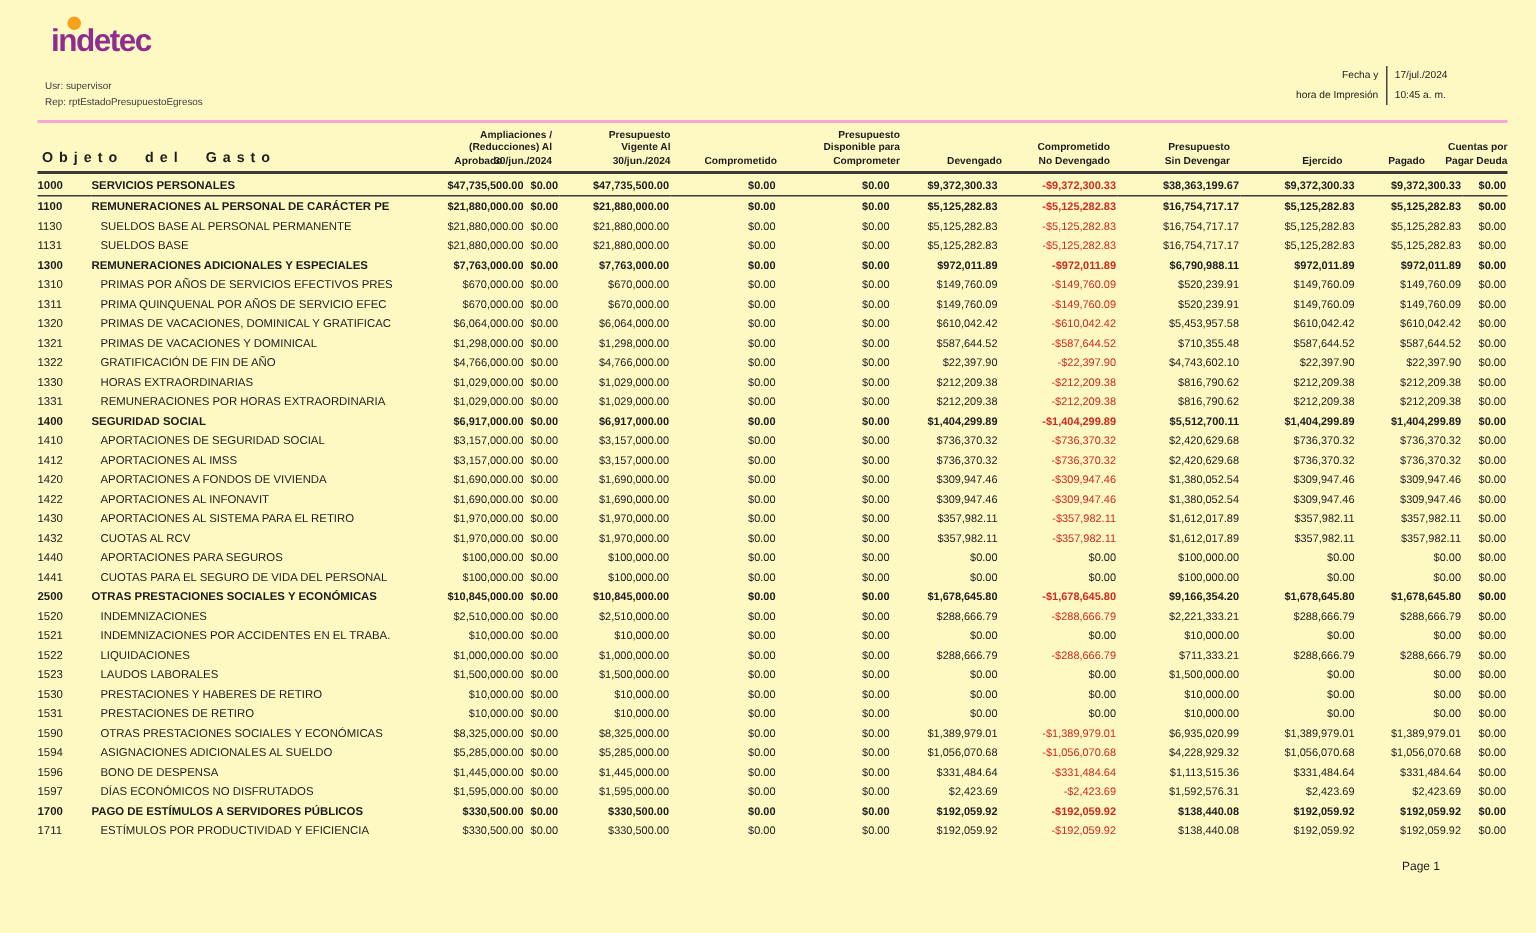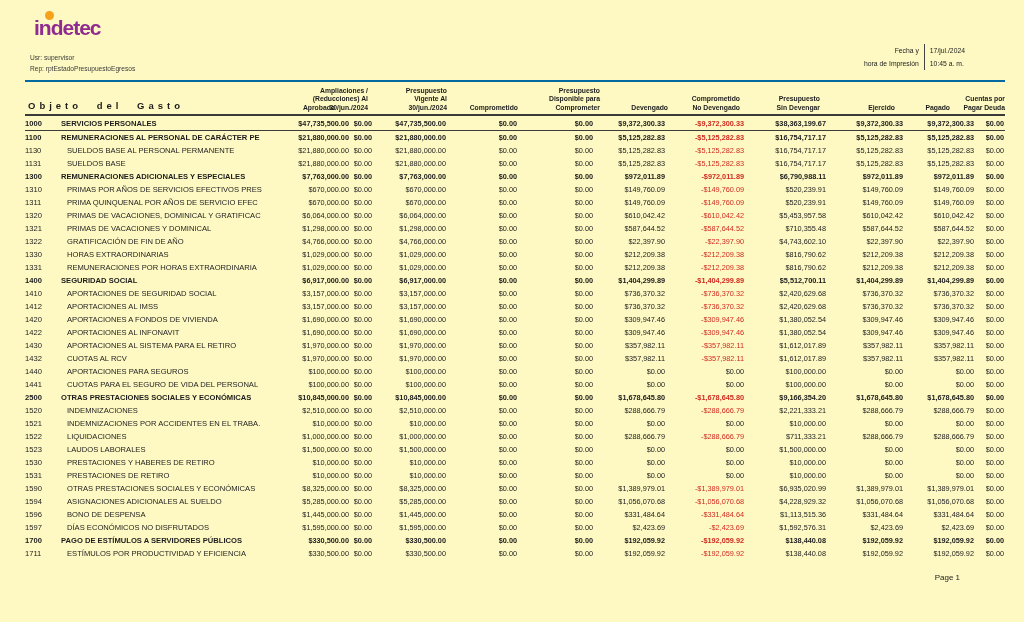--- a/index.html
+++ b/index.html
@@ -20,21 +20,21 @@
   .t3{font-size:10.5px;font-weight:bold;margin-top:2px;}
 
   
   .printbox{position:absolute;top:44px;right:59px;display:flex;font-size:6.8px;}
   .pb-labels{text-align:right;padding-right:5px;line-height:13px;}
   .pb-div{width:1px;background:#444;}
   .pb-values{text-align:left;padding-left:5px;line-height:13px;}
 
   
   .colheads{position:absolute;top:80px;left:25px;width:980px;height:36px;box-sizing:border-box;
-            border-top:2px solid #0369a1;border-bottom:2px solid #3a3a3a;}
+            border-top:2px solid #f9a8d4;border-bottom:2px solid #3a3a3a;}
   .ch{position:absolute;bottom:2px;text-align:right;font-size:6.8px;font-weight:bold;
       line-height:8.4px;white-space:pre-line;}
   .objeto{position:absolute;left:3px;bottom:3px;font-size:9.5px;font-weight:bold;
           letter-spacing:4px;word-spacing:8px;}
 
   
   .grid{position:absolute;top:117px;left:25px;width:980px;border-collapse:collapse;table-layout:fixed;}
   .grid td{height:13px;line-height:13px;padding:0;font-size:7.3px;white-space:nowrap;overflow:hidden;}
   .grid td.code{font-size:7.6px;}
   .grid td.concept{font-size:7.6px;}

